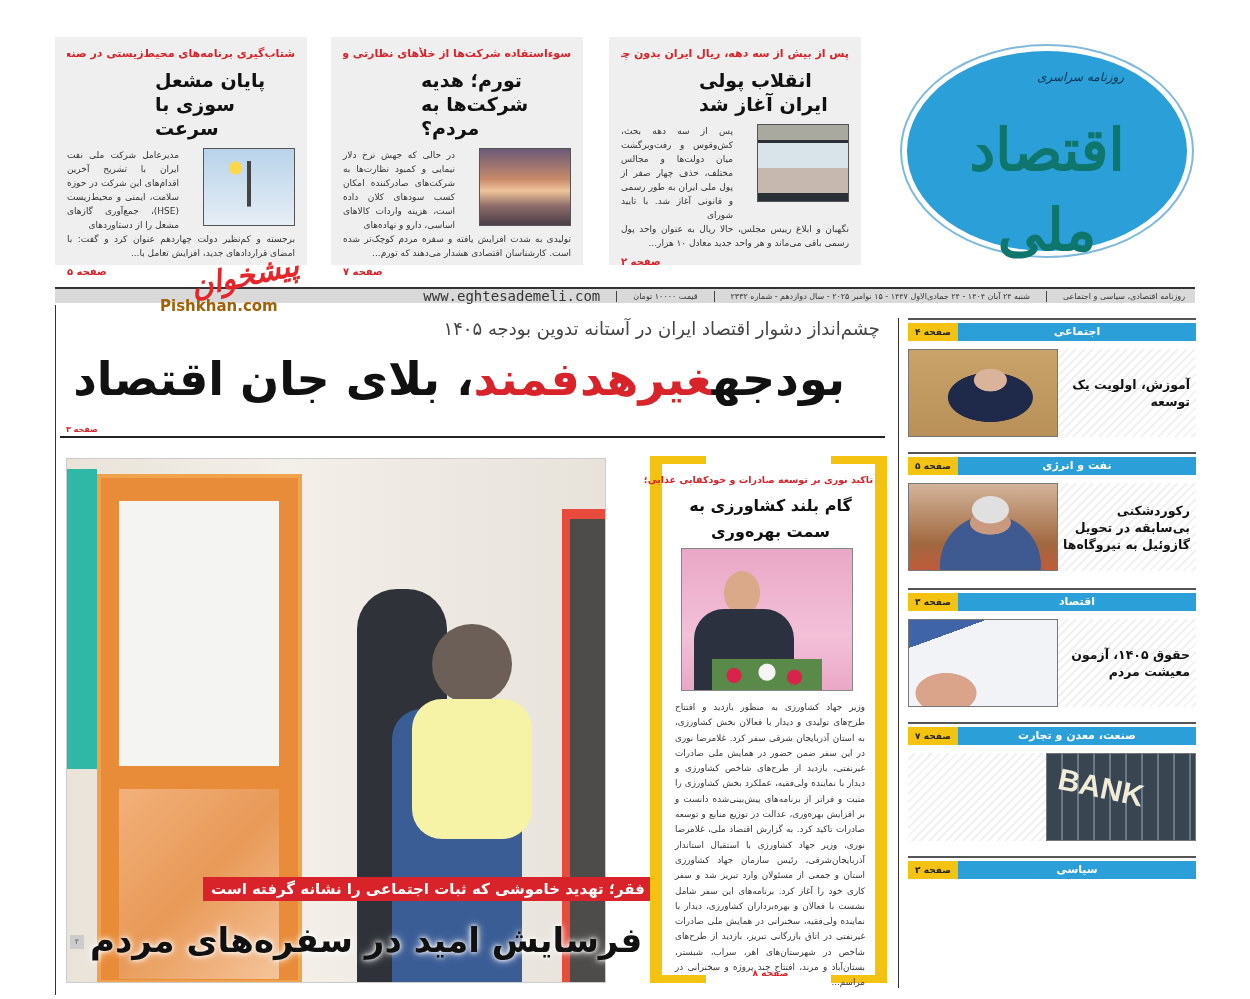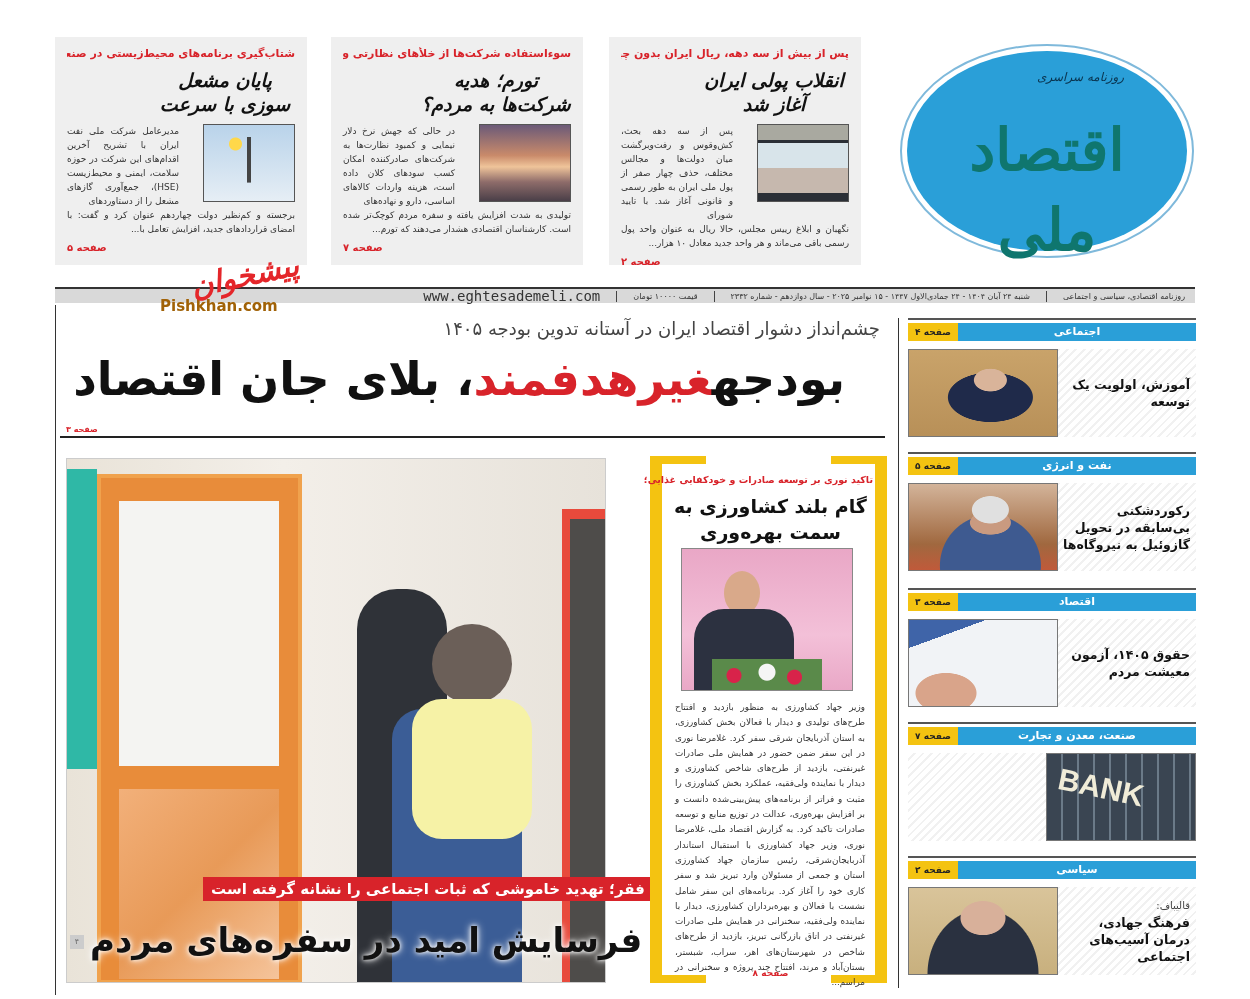--- a/index.html
+++ b/index.html
@@ -1,20 +1,20 @@
 <!DOCTYPE html>
 <html><head>
 <meta charset="utf-8">
 <style>
   * { box-sizing: border-box; margin: 0; padding: 0; }
   body { width: 1250px; height: 999px; background: #ffffff; font-family: "DejaVu Sans", sans-serif; position: relative; overflow: hidden; direction: rtl; }
   .abs { position: absolute; }
   .teaser { position: absolute; top: 37px; width: 252px; height: 228px; background: #efefef; padding: 10px 12px; }
   .teaser .kicker { color: #d8232a; font-size: 11px; font-weight: bold; text-align: right; white-space: nowrap; overflow: hidden; }
-  .teaser .title { font-size: 19px; font-weight: bold; color: #111; text-align: center; line-height: 24px; margin-top: 8px; font-style: italic; }
+  .teaser .title { font-size: 19px; font-weight: bold; color: #111; text-align: left; line-height: 24px; margin-top: 8px; }
   .teaser .body { display: flex; flex-direction: row; margin-top: 8px; gap: 24px; }
   .teaser .body .txt { font-size: 9px; color: #333; line-height: 14px; text-align: justify; flex: 1; }
   .teaser .thumb { width: 92px; height: 78px; border: 1px solid #555; flex: none; }
   .teaser .more { font-size: 9px; color: #333; line-height: 14px; text-align: justify; }
   .teaser .page { color: #d8232a; font-size: 10px; font-weight: bold; margin-top: 6px; text-align: left; }
 
   .logo { position: absolute; left: 897px; top: 40px; width: 300px; height: 222px; }
 
   .infobar { position: absolute; left: 55px; top: 287px; width: 1140px; height: 16px; background: #d9d9d9; border-top: 2px solid #333; display: flex; align-items: center; font-size: 8px; color: #333; padding: 0 10px; gap: 16px; }
   .infobar .sep { width: 1px; height: 11px; background: #444; }
@@ -32,21 +32,21 @@
   .photo-caption-bar { position: absolute; left: 203px; top: 877px; background: #d8232a; color: #fff; font-size: 15px; font-weight: bold; padding: 3px 8px; white-space: nowrap; }
   .photo-title { position: absolute; left: 90px; top: 920px; font-size: 34px; font-weight: 700; color: #111; white-space: nowrap; text-shadow: 0 0 4px #fff, 0 0 8px #fff; }
   .photo-num { position: absolute; left: 70px; top: 935px; width: 14px; height: 14px; background: #ccc; color: #666; font-size: 8px; text-align: center; line-height: 14px; }
 
   .yellow-box { position: absolute; left: 650px; top: 456px; width: 237px; height: 527px; border-left: 12px solid #f4c311; border-right: 12px solid #f4c311; }
   .yb-topl { position: absolute; left: 650px; top: 456px; width: 56px; height: 8px; background: #f4c311; }
   .yb-topr { position: absolute; left: 831px; top: 456px; width: 56px; height: 8px; background: #f4c311; }
   .yb-botl { position: absolute; left: 650px; top: 975px; width: 56px; height: 8px; background: #f4c311; }
   .yb-botr { position: absolute; left: 831px; top: 975px; width: 56px; height: 8px; background: #f4c311; }
   .yb-kicker { position: absolute; left: 668px; top: 474px; width: 205px; color: #d8232a; font-size: 9.5px; font-weight: bold; text-align: center; white-space: nowrap; }
-  .yb-title { position: absolute; left: 668px; top: 493px; width: 205px; font-size: 19px; font-weight: bold; color: #111; text-align: center; line-height: 26px; }
+  .yb-title { position: absolute; left: 668px; top: 493px; width: 205px; font-size: 16px; font-weight: bold; color: #111; text-align: center; line-height: 26px; }
   .yb-photo { position: absolute; left: 681px; top: 548px; width: 172px; height: 143px; overflow: hidden; border: 1px solid #888; }
   .yb-body { position: absolute; left: 675px; top: 700px; width: 190px; font-size: 8.8px; color: #333; line-height: 15.3px; text-align: justify; }
   .yb-page { position: absolute; left: 668px; top: 968px; width: 205px; text-align: center; color: #d8232a; font-size: 9px; font-weight: bold; }
 
   .side-item { position: absolute; left: 908px; width: 288px; }
   .side-item .rule { height: 2px; background: #555; width: 288px; }
   .side-item .bar { display: flex; height: 18px; margin-top: 3px; }
   .side-item .cat { flex: 1; background: #2a9fd8; color: #fff; font-size: 11px; font-weight: bold; text-align: center; line-height: 18px; }
   .side-item .pg { width: 50px; background: #f4c311; color: #222; font-size: 9px; font-weight: bold; text-align: center; line-height: 18px; }
   .side-item .content { display: flex; flex-direction: row; margin-top: 8px; height: 88px; background: repeating-linear-gradient(135deg, #ffffff 0 4px, #f1f1f1 4px 6px); }
@@ -215,20 +215,13 @@
     </div>
   </div>
 </div>
 
 <div class="side-item" style="top:856px;">
   <div class="rule"></div>
   <div class="bar">
       <div class="cat">سیاسی</div>
       <div class="pg">صفحه ۲</div>
     </div>
-  <div class="content">
-    <div class="stitle">
-      <span class="pre">قالیباف:</span>
-      <span>فرهنگ جهادی، درمان آسیب‌های اجتماعی</span>
-    </div>
-    <div class="img" style="background:radial-gradient(ellipse at 50% 35%,#d8b09a 0 22px,transparent 23px),radial-gradient(ellipse at 50% 100%,#2a3140 0 55px,transparent 56px),linear-gradient(180deg,#d9c49a,#c8b07e);"></div>
-  </div>
 </div>
 
 </body></html>

